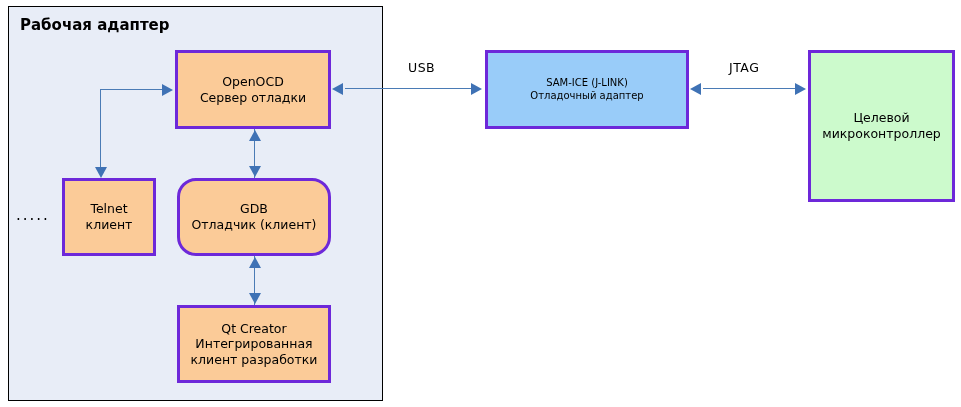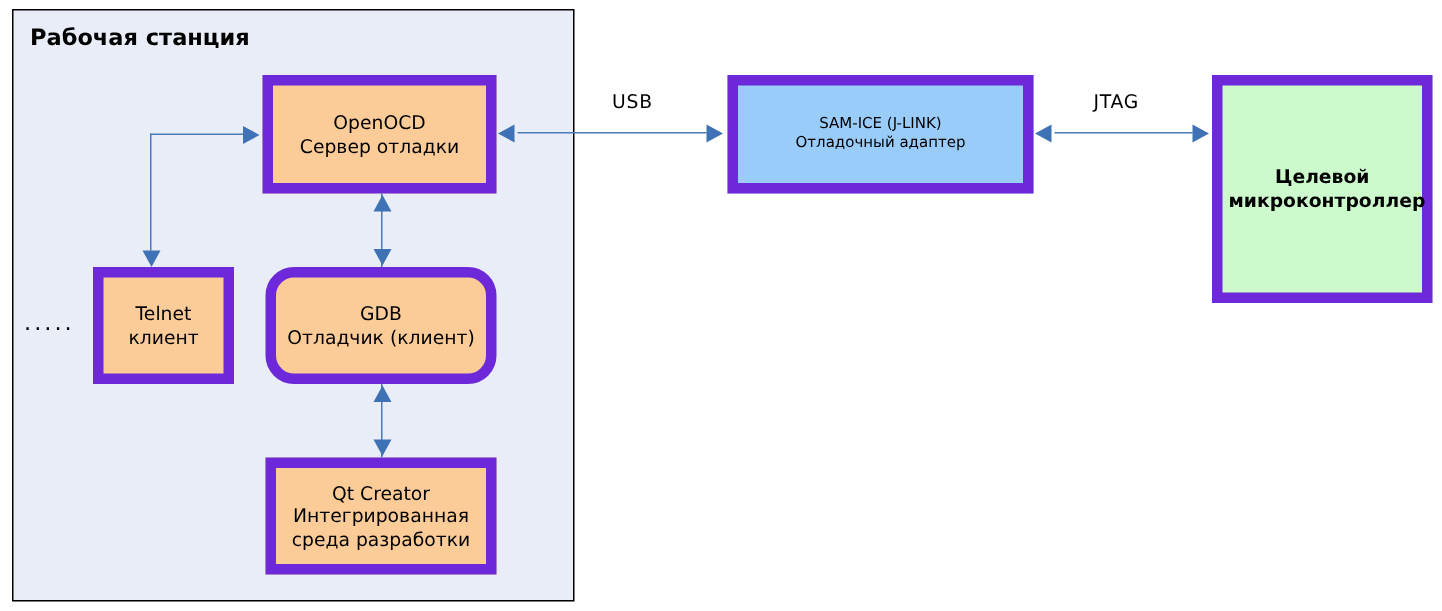--- a/index.html
+++ b/index.html
@@ -13,21 +13,21 @@
   #canvas {
     position: relative;
     width: 961px;
     height: 407px;
     background: #ffffff;
     overflow: hidden;
   }
   .box {
     position: absolute;
     box-sizing: border-box;
-    border: 7px solid #6d28d9;
+    border: 3px solid #6d28d9;
     display: flex;
     align-items: center;
     justify-content: center;
     text-align: center;
     line-height: 1.25;
     color: #000000;
   }
   .box .lines {
     width: 100%;
     padding: 0 4px;
@@ -50,21 +50,21 @@
     left: 20px;
     top: 16px;
     font-size: 15px;
     font-weight: bold;
     color: #000000;
     white-space: nowrap;
   }
 
   .orange { background: #FBCB98; }
   .blue   { background: #99CCF9; }
-  .green  { background: #CCFACC; font-weight: bold; }
+  .green  { background: #CCFACC; }
 
   #box-openocd  { left: 175px; top: 50px;  width: 156px; height: 79px; font-size: 12.5px; }
   #box-telnet   { left: 62px;  top: 178px; width: 94px;  height: 78px; font-size: 12.5px; }
   #box-gdb      { left: 177px; top: 178px; width: 154px; height: 78px; font-size: 12.5px; border-radius: 19px; }
   #box-qtcreator{ left: 177px; top: 305px; width: 154px; height: 78px; font-size: 12.5px; }
   #box-samice   { left: 485px; top: 50px;  width: 204px; height: 79px; font-size: 10px; }
   #box-mcu      { left: 808px; top: 50px;  width: 147px; height: 152px; font-size: 12.5px; }
 
   
   #ellipsis {
@@ -96,21 +96,21 @@
     white-space: nowrap;
     letter-spacing: 0.5px;
   }
 </style>
 </head>
 <body>
 
 <div id="canvas">
 
   <div id="workstation" class="box"></div>
-  <div id="workstation-title">Рабочая станция</div>
+  <div id="workstation-title">Рабочая адаптер</div>
 
   <div id="ellipsis">.....</div>
 
   <div id="box-openocd" class="box orange">
     <div class="lines">
       <span class="ln">OpenOCD</span>
       <span class="ln">Сервер отладки</span>
     </div>
   </div>
 
@@ -125,21 +125,21 @@
     <div class="lines">
       <span class="ln">GDB</span>
       <span class="ln">Отладчик (клиент)</span>
     </div>
   </div>
 
   <div id="box-qtcreator" class="box orange">
     <div class="lines">
       <span class="ln">Qt Creator</span>
       <span class="ln">Интегрированная</span>
-      <span class="ln">среда разработки</span>
+      <span class="ln">клиент разработки</span>
     </div>
   </div>
 
   <div id="box-samice" class="box blue">
     <div class="lines">
       <span class="ln">SAM-ICE (J-LINK)</span>
       <span class="ln">Отладочный адаптер</span>
     </div>
   </div>
 

